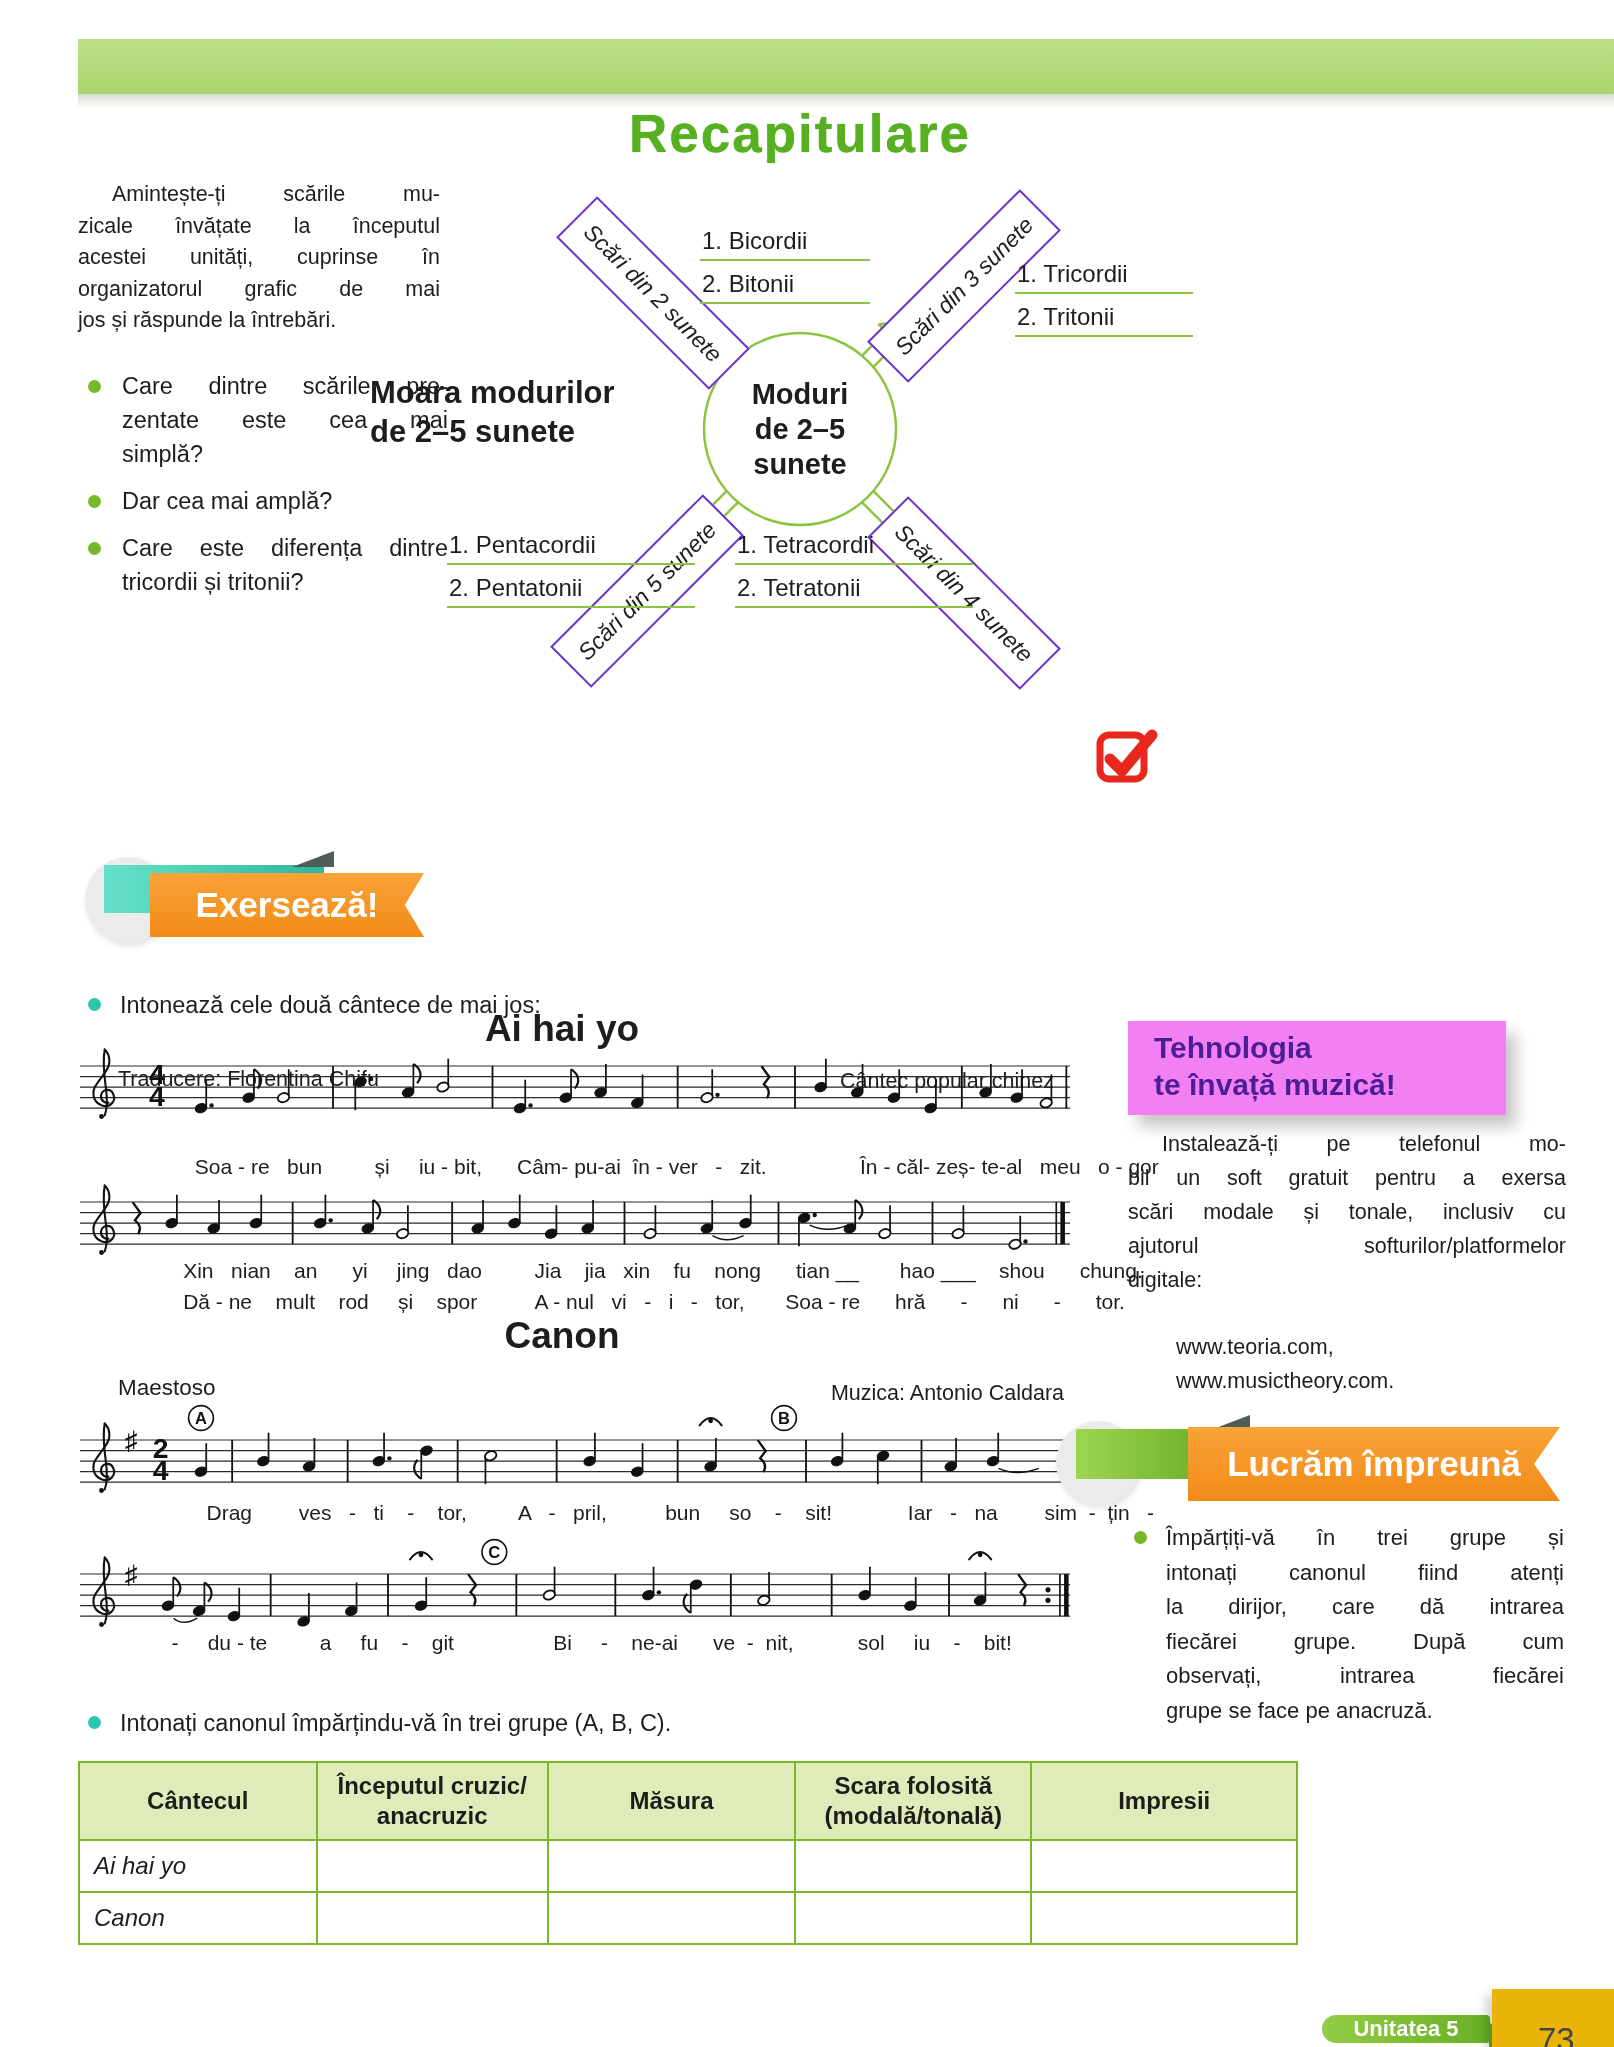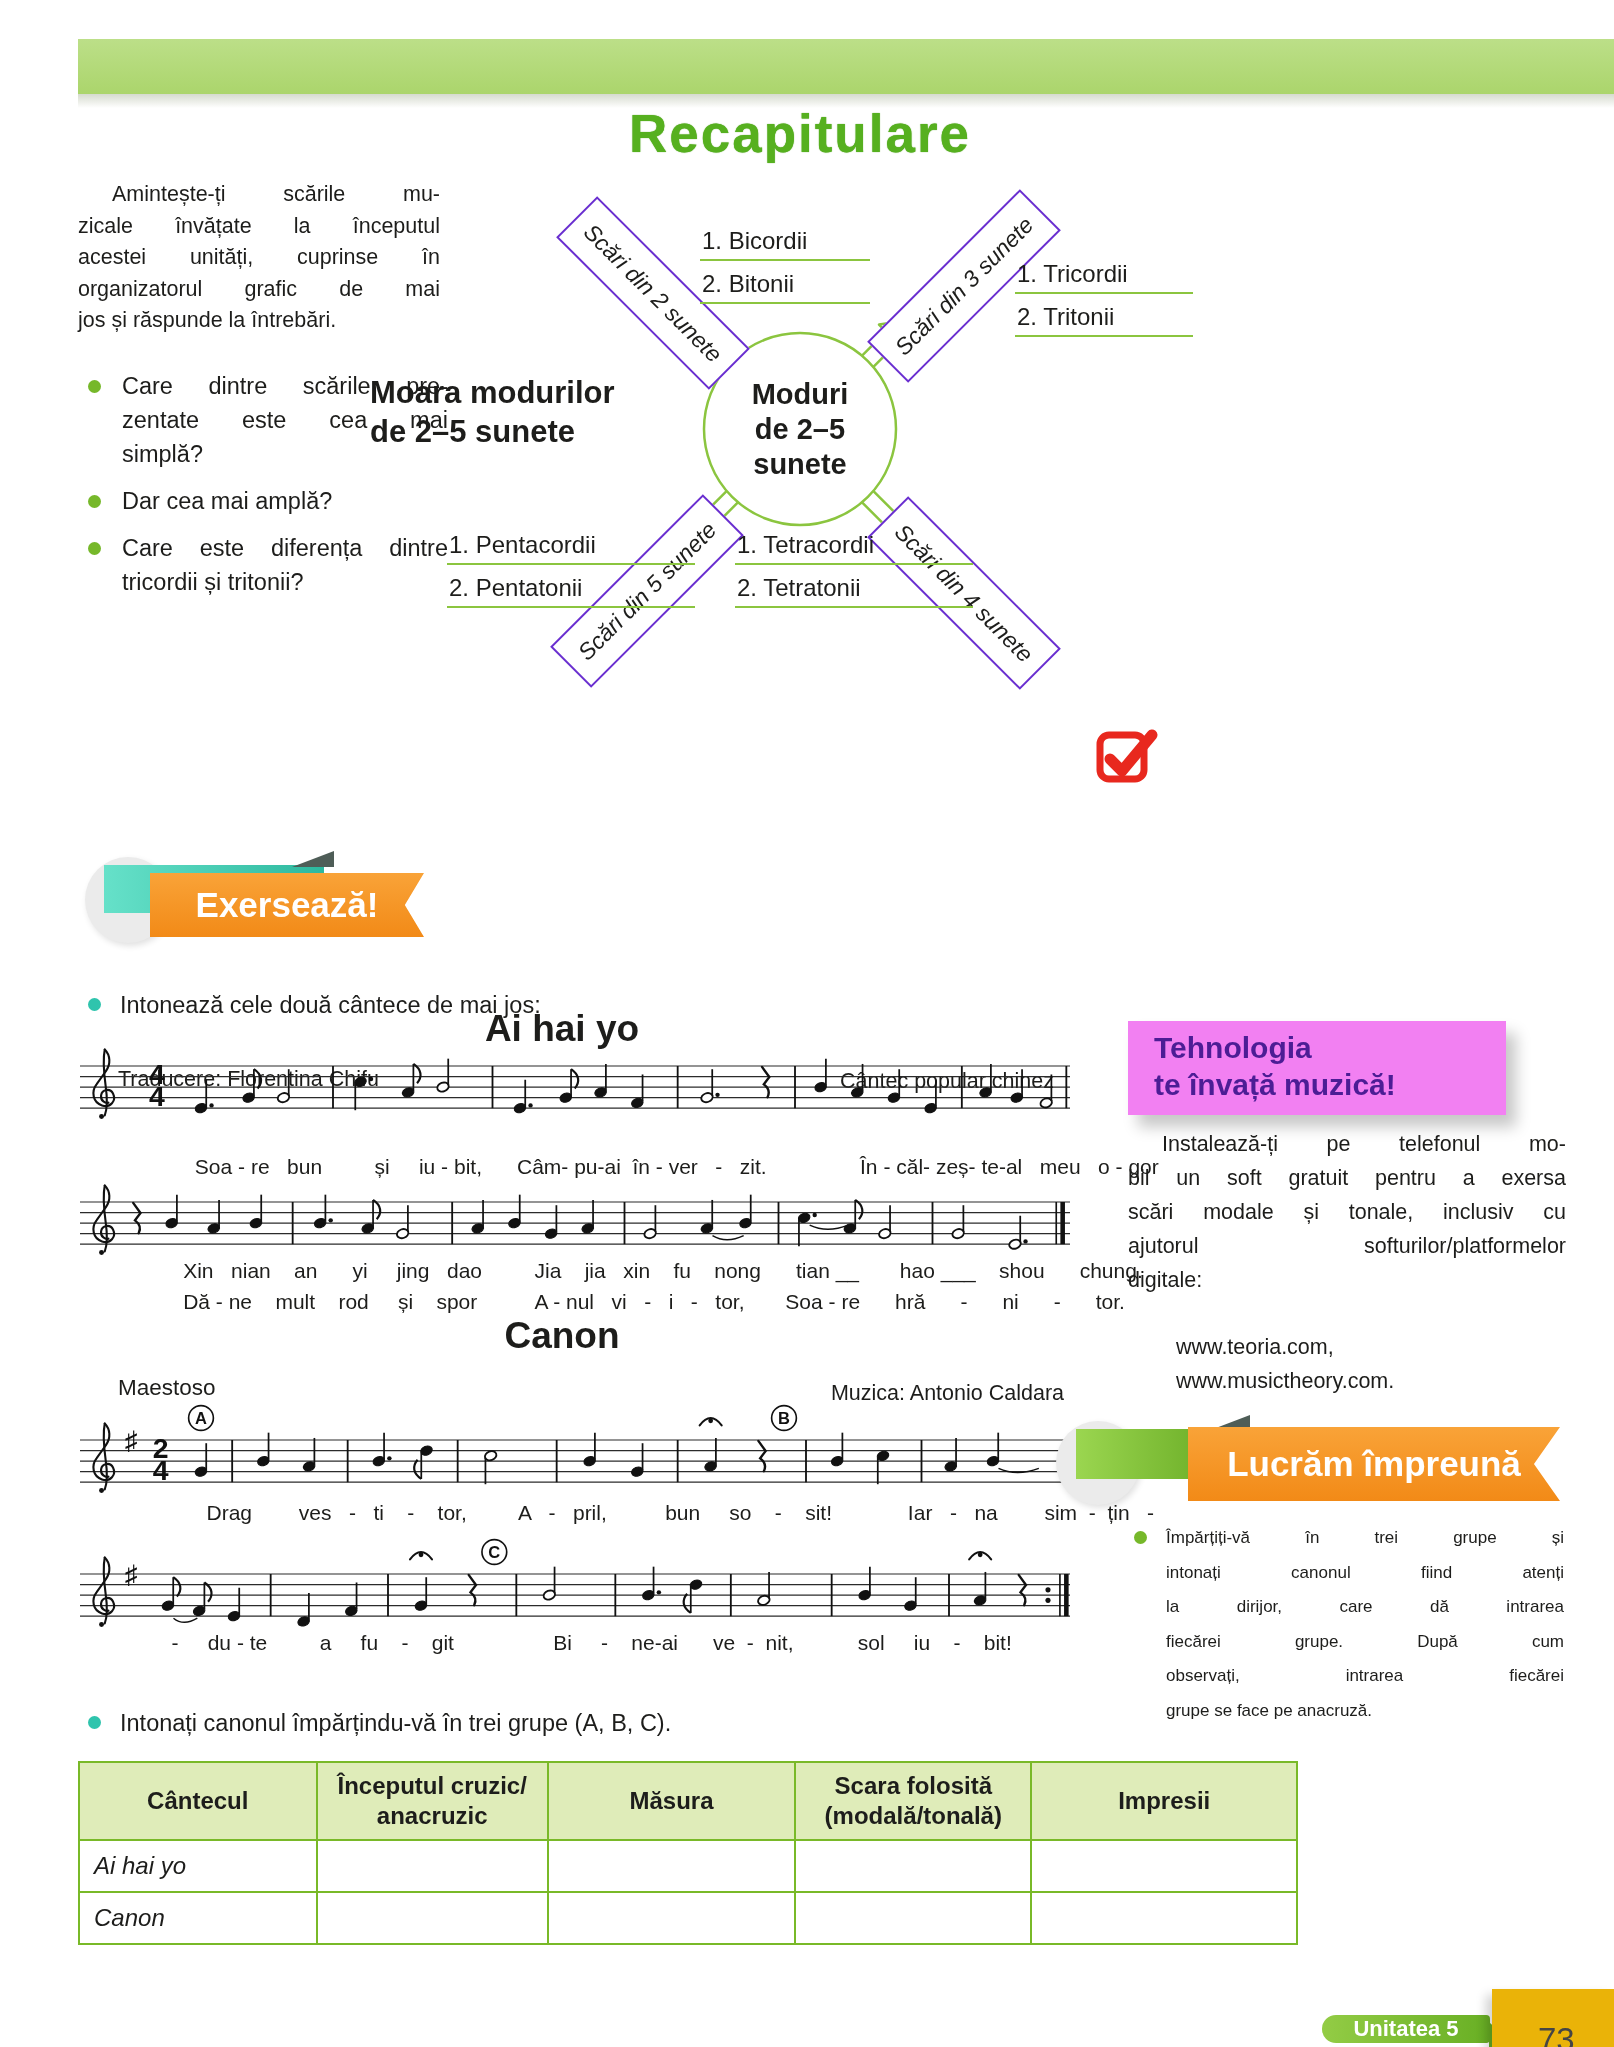--- a/index.html
+++ b/index.html
@@ -54,21 +54,21 @@
   .credit{font-size:21.5px;}
   .staff{position:absolute;left:80px;width:990px;overflow:visible;}
   .lyr{position:absolute;left:84px;font-size:21px;white-space:pre;}
 
   
   .pinkbox{left:1128px;top:982px;width:352px;padding:8px 0 12px 26px;background:#f280f2;
         box-shadow:10px 12px 14px rgba(0,0,0,.22);color:#4c1d95;font-weight:bold;
         font-size:30px;line-height:37px;}
   .tech{left:1128px;top:1088px;width:438px;font-size:21.5px;line-height:34px;}
   .weblink{position:absolute;left:1176px;font-size:21.5px;}
-  .lucrtext{left:1166px;top:1482px;width:398px;font-size:17px;line-height:34.5px;}
+  .lucrtext{left:1166px;top:1482px;width:398px;font-size:22px;line-height:34.5px;}
 
   
   table.cmp{position:absolute;left:78px;top:1722px;width:1220px;border-collapse:collapse;}
   table.cmp th,table.cmp td{border:2.5px solid #79b928;}
   table.cmp th{background:#dfecb9;font-size:24px;font-weight:bold;padding:8px 6px;line-height:30px;}
   table.cmp td{height:48px;font-size:24px;}
   table.cmp td.song{font-style:italic;padding-left:14px;}
 
   
   .footpill{left:1322px;top:1976px;width:168px;height:28px;border-radius:22px 6px 6px 22px;

